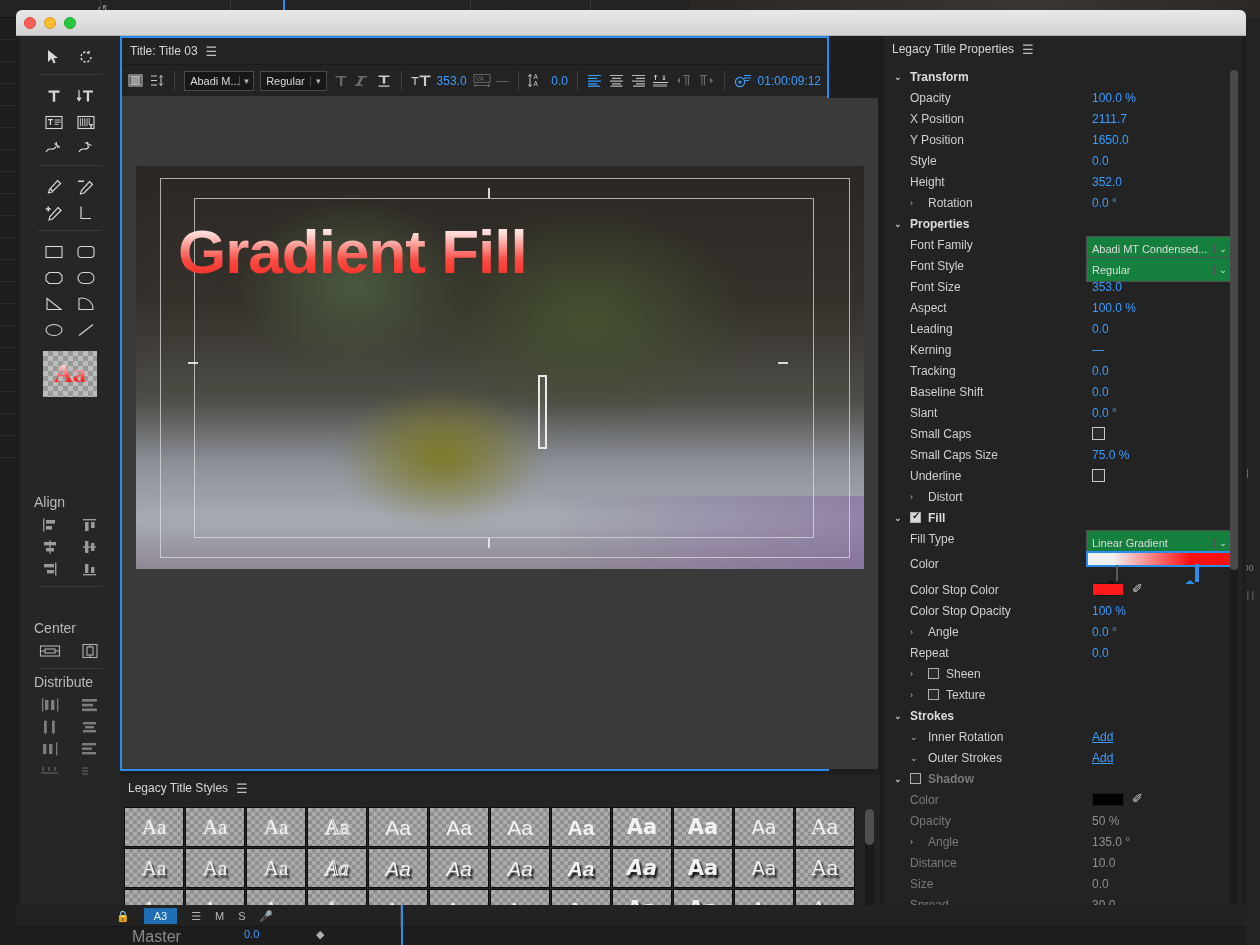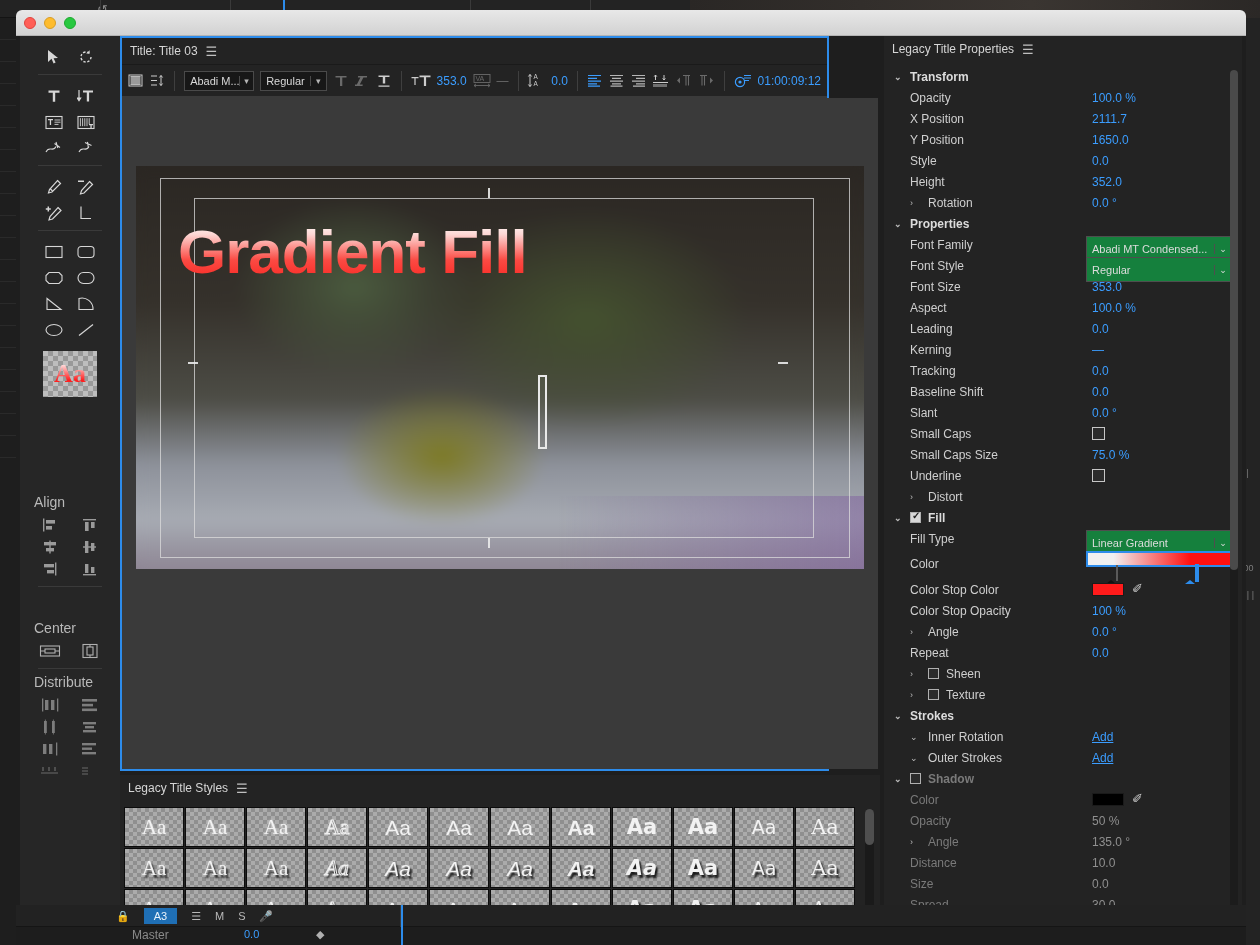--- a/index.html
+++ b/index.html
@@ -166,21 +166,21 @@
   .prscroll { position:absolute; right:4px; top:34px; width:8px; height:845px; background:#1c1c1c; border-radius:4px; }
   .prscroll i { position:absolute; left:0; top:0; width:8px; height:500px; background:#4a4a4a; border-radius:4px; }
 
   
   .tl { position:absolute; left:16px; top:905px; width:1230px; height:40px; background:#1e1e1e; }
   .tlrow { position:absolute; left:0; top:0; width:1230px; height:22px; background:#222; border-bottom:1px solid #151515; }
   .tlhead { position:absolute; left:100px; top:0; width:340px; height:22px; display:flex; align-items:center; gap:14px; }
   .tlbtn { color:#b9b9b9; font-size:11px; cursor:pointer; }
   .tlbadge { background:#1f6fb5; color:#e8f2fb; font-size:11px; padding:2px 10px; cursor:pointer; }
   .tlrow2 { position:absolute; left:0; top:22px; width:1230px; height:18px; background:#1d1d1d; }
-  .tlmaster { position:absolute; left:116px; top:1px; color:#8a8a8a; font-size:12px; }
+  .tlmaster { position:absolute; left:116px; top:1px; color:#8a8a8a; font-size:16px; }
   .tlzero { position:absolute; left:228px; top:1px; color:#3b9dff; font-size:11px; }
   .tlph { position:absolute; left:385px; top:0; width:2px; height:40px; background:#2d8ceb; }
   .tlsplit { position:absolute; left:384px; top:0; width:1px; height:22px; background:#3a3a3a; }
 </style>
 </head>
 <body>
 
 <div id="app">
 
   <div class="bg-app">

